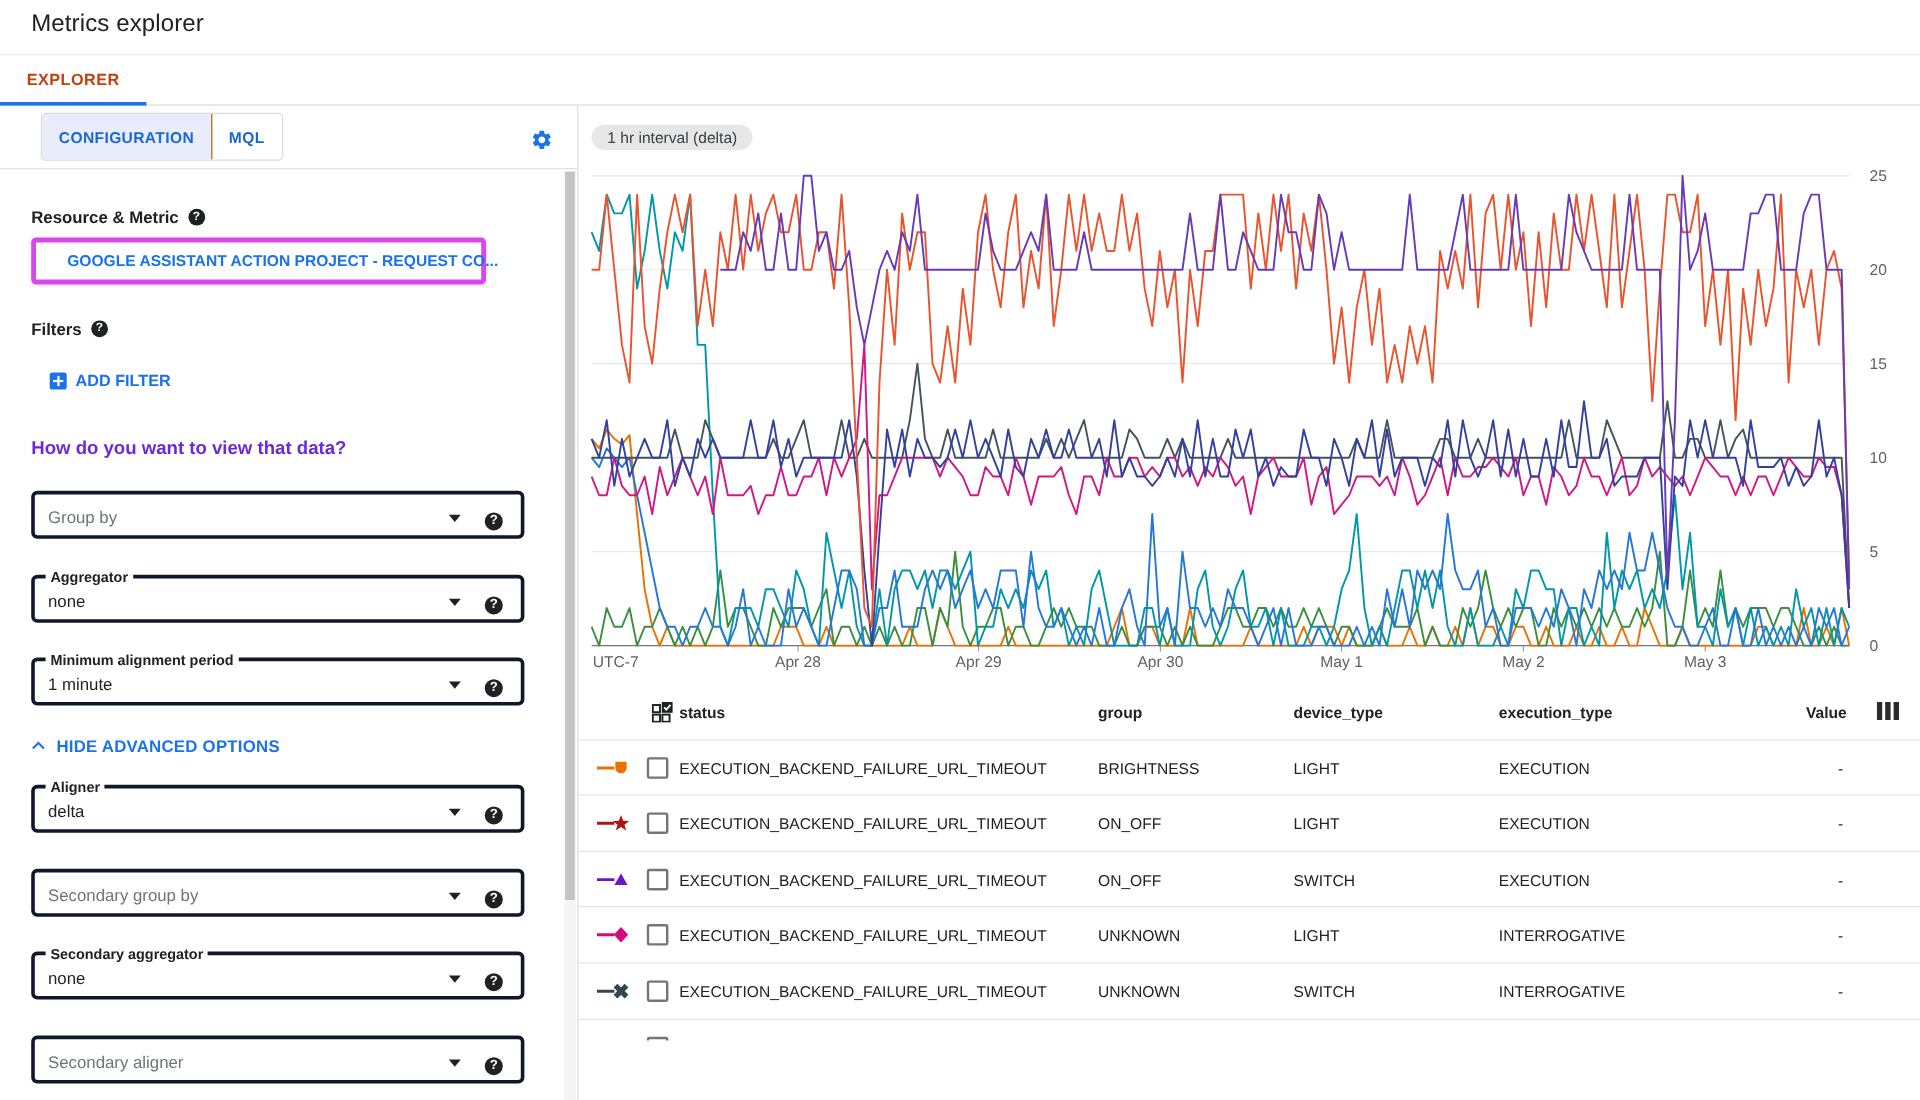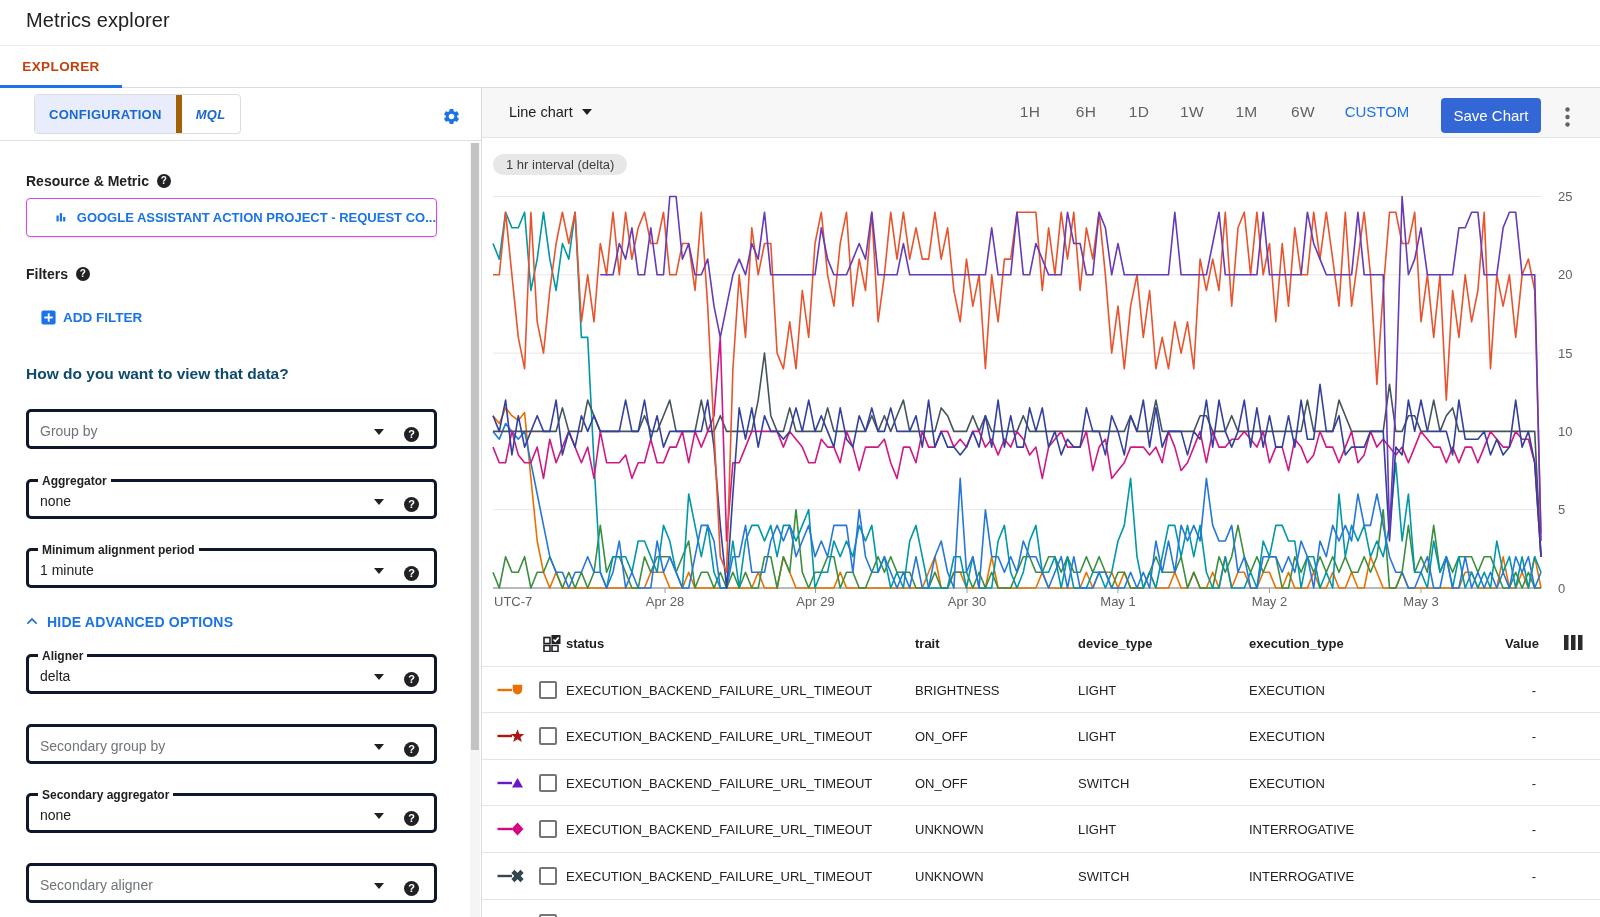--- a/index.html
+++ b/index.html
@@ -11,32 +11,32 @@
 .tab { font-size:13.5px; font-weight:700; letter-spacing:0.4px; display:flex; align-items:center; justify-content:center; }
 .tab.active { color:#c2410c; width:122px; }
 .tab.idle { color:#5f6368; width:144px; }
 .tabline { position:absolute; left:0; bottom:-1px; width:122px; height:3px; background:#1a73e8; }
 .main { display:flex; height:829px; }
 .left { width:482px; border-right:1px solid #dadce0; position:relative; }
 .ltool { height:53px; border-bottom:1px solid #e0e0e0; position:relative; }
 .toggle { position:absolute; left:34px; top:6px; height:40px; display:flex; border:1px solid #dadce0; border-radius:4px; overflow:hidden; background:#fff; }
 .tgc { display:flex; align-items:center; font-size:13px; font-weight:700; letter-spacing:0.3px; color:#1a67d2; }
 .tgc.sel { background:#e9edfb; padding:4px 14px; }
-.tgc.uns { padding:0 14px; border-left:6px solid #a16207;font-style:italic; }
+.tgc.uns { padding:0 14px; border-left:1px solid #a16207; }
 .gear { position:absolute; left:442px; top:19px; }
 .lbody { position:absolute; left:0; top:54px; width:470px; height:775px; overflow:hidden; }
 .sbar { position:absolute; right:1px; top:55px; width:10px; height:774px; background:#f5f5f5; }
 .sthumb { position:absolute; left:1px; top:0px; width:8px; height:607px; background:#c3c3c3; }
 .seclabel { font-size:14px; font-weight:700; color:#202124; display:flex; align-items:center; }
 .qmark { display:inline-block; width:14px; height:14px; border-radius:50%; background:#202124; color:#fff; font-size:10px; font-weight:700; text-align:center; line-height:14px; }
-.chip { position:absolute; left:26px; top:56px; width:411px; height:39px; border:1px solid #d946ef; border-radius:4px; box-shadow:0 1px 3px rgba(0,0,0,0.12); display:flex; align-items:center;padding-left:12px; }
+.chip { position:absolute; left:26px; top:56px; width:379px; height:39px; border:4px solid #d946ef; border-radius:4px; box-shadow:0 1px 3px rgba(0,0,0,0.12); display:flex; align-items:center; }
 .chip .ctext { color:#1a73e8; font-size:13px; font-weight:700; letter-spacing:0px; margin-left:10px; white-space:nowrap; }
 .addf { position:absolute; left:40px; top:167px; display:flex; align-items:center; }
 .addf .at { color:#1a73e8; font-size:13.5px; font-weight:700; letter-spacing:0px; margin-left:6px; }
-.h2q { position:absolute; left:26px; top:223px; font-size:15.5px; font-weight:700; color:#0c4a6e; }
+.h2q { position:absolute; left:26px; top:223px; font-size:15.5px; font-weight:700; color:#6d28d9; }
 .field { position:absolute; left:26px; width:411px; height:40px; border:3px solid #0f172a; border-radius:5px; }
 .field .ph { position:absolute; left:11px; top:11px; font-size:14px; color:#6f7478; }
 .field .val { position:absolute; left:11px; top:11px; font-size:14px; color:#202124; }
 .field .flabel { position:absolute; left:9px; top:-8px; background:#fff; padding:0 4px; font-size:12px; font-weight:700; color:#202124; white-space:nowrap; }
 .field .arr { position:absolute; right:50px; top:17px; width:0; height:0; border-left:5px solid transparent; border-right:5px solid transparent; border-top:6px solid #202124; }
 .field .fq { position:absolute; right:15px; top:12px; }
 .field .fq .qmark { width:15px; height:15px; line-height:15px; font-size:11px; }
 .hideadv { position:absolute; left:25px; top:472px; display:flex; align-items:center; color:#1a73e8; font-size:14px; font-weight:700; letter-spacing:0.2px; }
 .right { width:1118px; position:relative; }
 .rtool { height:50px; background:#f7f7f7; border-bottom:1px solid #e3e3e3; position:relative; }
@@ -134,38 +134,20 @@
         </div>
 </div>
     <svg class="gear" width="19" height="19" viewBox="0 0 24 24" fill="#1a73e8">
         <path d="M19.14 12.94c.04-.3.06-.61.06-.94 0-.32-.02-.64-.07-.94l2.03-1.58a.49.49 0 0 0 .12-.61l-1.92-3.32a.488.488 0 0 0-.59-.22l-2.39.96c-.5-.38-1.03-.7-1.62-.94l-.36-2.54a.484.484 0 0 0-.48-.41h-3.84c-.24 0-.43.17-.47.41l-.36 2.54c-.59.24-1.13.57-1.62.94l-2.39-.96c-.22-.08-.47 0-.59.22L2.74 8.87c-.12.21-.08.47.12.61l2.03 1.58c-.05.3-.09.63-.09.94s.02.64.07.94l-2.03 1.58a.49.49 0 0 0-.12.61l1.92 3.32c.12.22.37.29.59.22l2.39-.96c.5.38 1.03.7 1.62.94l.36 2.54c.05.24.24.41.48.41h3.84c.24 0 .44-.17.47-.41l.36-2.54c.59-.24 1.13-.56 1.62-.94l2.39.96c.22.08.47 0 .59-.22l1.92-3.32c.12-.22.07-.47-.12-.61l-2.01-1.58zM12 15.6c-1.98 0-3.6-1.62-3.6-3.6s1.62-3.6 3.6-3.6 3.6 1.62 3.6 3.6-1.62 3.6-3.6 3.6z"></path>
       </svg>
     <div class="sbar">
         <div class="sthumb"></div>
       </div>
   </div>
   <div class="right">
-    <div class="rtool">
-      <div class="lchart">Line chart</div>
-
-      <span class="tbtn" style="position:absolute;left:528px;top:15px;width:40px;">1H</span>
-      <span class="tbtn" style="position:absolute;left:584px;top:15px;width:40px;">6H</span>
-      <span class="tbtn" style="position:absolute;left:637px;top:15px;width:40px;">1D</span>
-      <span class="tbtn" style="position:absolute;left:690px;top:15px;width:40px;">1W</span>
-      <span class="tbtn" style="position:absolute;left:744px;top:15px;width:41px;">1M</span>
-      <span class="tbtn" style="position:absolute;left:801px;top:15px;width:40px;">6W</span>
-      <span class="tbtn" style="position:absolute;left:862px;top:15px;width:66px;color:#1a73e8;letter-spacing:0;font-size:15px;">CUSTOM</span>
-
-      <div class="savebtn">Save Chart</div>
-      <svg width="5" height="22" viewBox="0 0 5 22" style="position:absolute;left:1083px;top:19px;">
-          <circle cx="2.5" cy="2.5" r="2.2" fill="#5f6368"></circle>
-          <circle cx="2.5" cy="10" r="2.2" fill="#5f6368"></circle>
-          <circle cx="2.5" cy="17.5" r="2.2" fill="#5f6368"></circle>
-        </svg>
-    </div>
     <div class="chartarea">
       <div class="pill">1 hr interval (delta)</div>
       <svg style="position:absolute;left:0;top:0;font-family:Liberation Sans, sans-serif;" width="1118" height="480">
 <line x1="11" y1="371.7" x2="1059" y2="371.7" stroke="#e8e8e8" stroke-width="1"></line>
           <line x1="11" y1="293.4" x2="1059" y2="293.4" stroke="#e8e8e8" stroke-width="1"></line>
           <line x1="11" y1="215.1" x2="1059" y2="215.1" stroke="#e8e8e8" stroke-width="1"></line>
           <line x1="11" y1="136.8" x2="1059" y2="136.8" stroke="#e8e8e8" stroke-width="1"></line>
           <line x1="11" y1="58.5" x2="1059" y2="58.5" stroke="#e8e8e8" stroke-width="1"></line>
 <line x1="11" y1="450" x2="1059" y2="450" stroke="#757575" stroke-width="1"></line>
 <line x1="183" y1="450" x2="183" y2="455" stroke="#9e9e9e" stroke-width="1"></line>
@@ -203,21 +185,21 @@
     <div class="table">
       <div class="trow" style="top:0;height:49px;">
   <svg style="position:absolute;left:61px;top:16px;" width="18" height="18" viewBox="0 0 18 18">
 <rect x="1" y="3.5" width="6" height="6" fill="none" stroke="#202124" stroke-width="1.6"></rect>
 <rect x="1" y="11.5" width="6" height="6" fill="none" stroke="#202124" stroke-width="1.6"></rect>
 <rect x="9" y="11.5" width="6" height="6" fill="none" stroke="#202124" stroke-width="1.6"></rect>
 <rect x="8.5" y="1" width="9" height="9" fill="#202124"></rect>
 <path d="M10.5 5.5 L12.3 7.3 L15.7 3.4" fill="none" stroke="#fff" stroke-width="1.6"></path>
 </svg>
   <span class="th" style="left:84px;top:18px;text-align:right;">status</span>
-  <span class="th" style="left:433px;top:18px;">trait</span>
+  <span class="th" style="left:433px;top:18px;">group</span>
   <span class="th" style="left:596px;top:18px;">device_type</span>
   <span class="th" style="left:767px;top:18px;">execution_type</span>
   <span class="th" style="left:1000px;top:18px;width:57px;text-align:right;">Value</span>
   <svg style="position:absolute;left:1082px;top:17px;" width="20" height="15" viewBox="0 0 20 15">
 <rect x="0" y="0" width="4.5" height="15" fill="#2b2b2b"></rect>
             <rect x="7" y="0" width="4.5" height="15" fill="#2b2b2b"></rect>
             <rect x="14" y="0" width="4.5" height="15" fill="#2b2b2b"></rect>
 </svg>
 </div>
         <div class="trow" style="top:49px;height:46px;">

